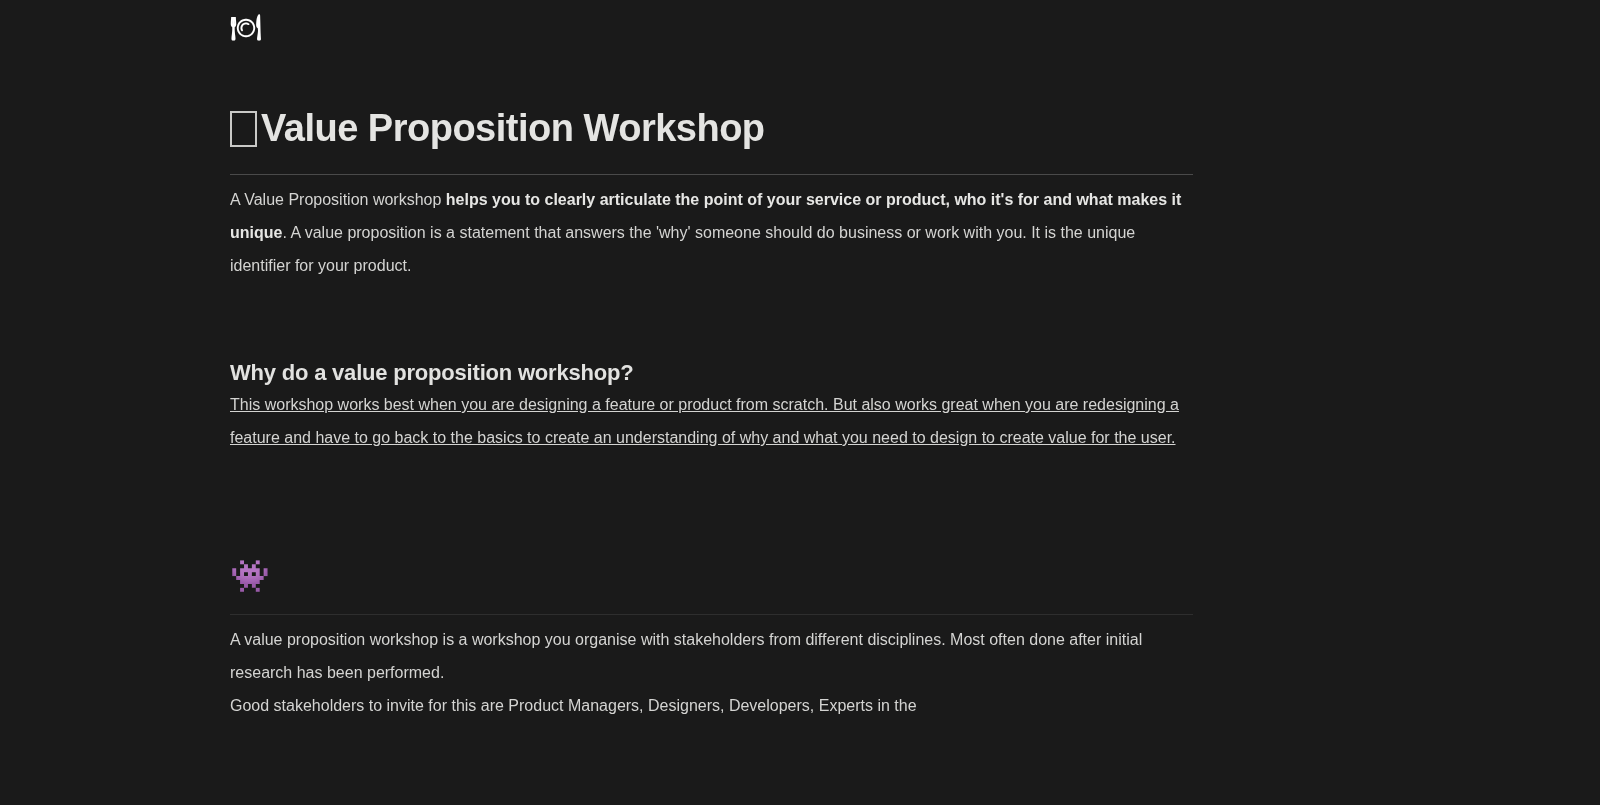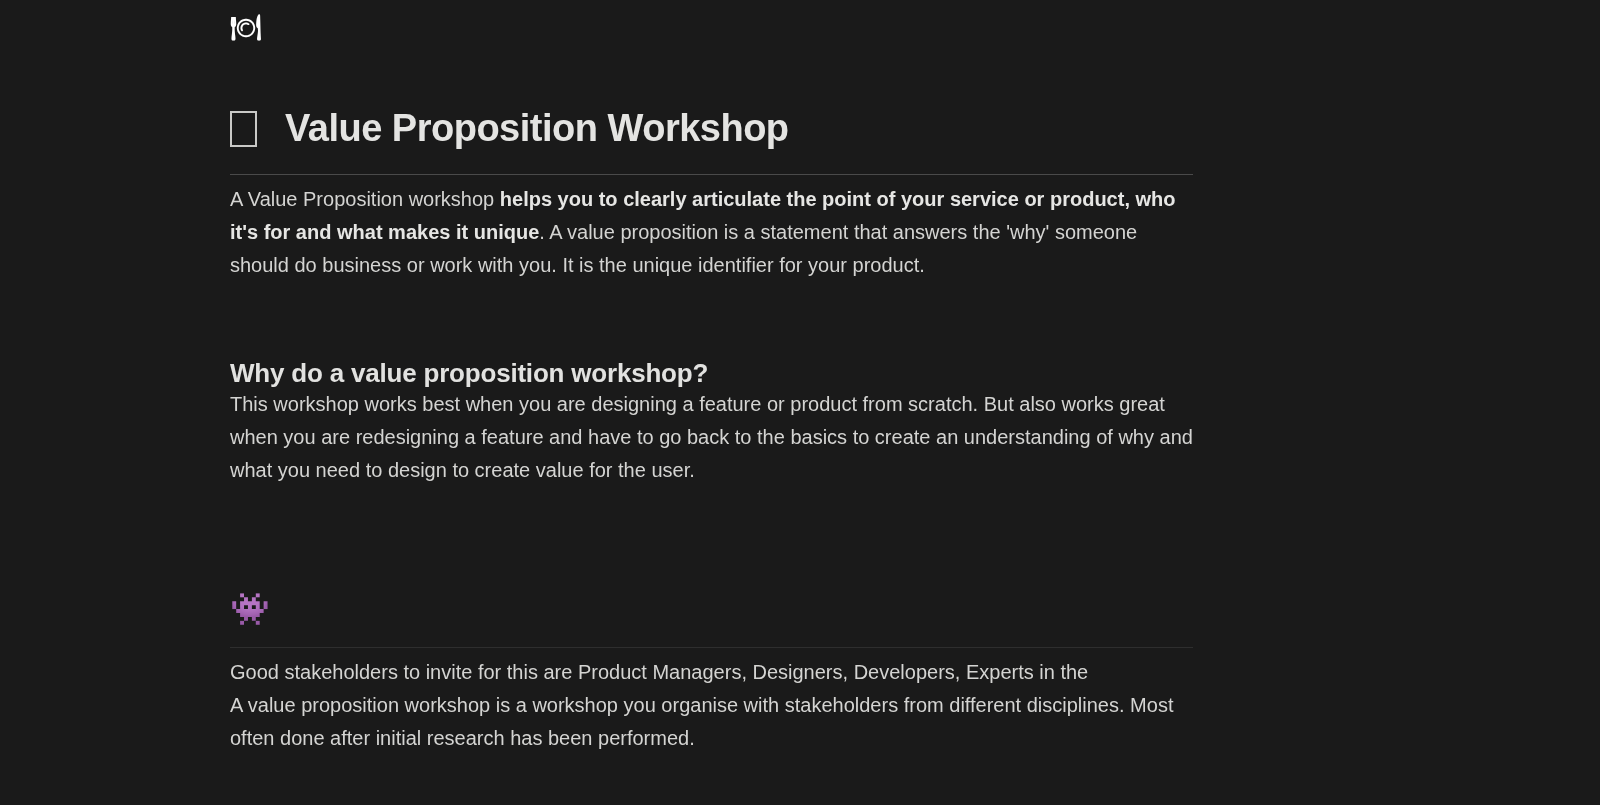--- a/index.html
+++ b/index.html
@@ -47,21 +47,21 @@
     line-height: 1;
     display: inline-block;
     filter: grayscale(100%) brightness(1.35);
   }
 
   
   .h1-block { margin-top: 58px; }
   .h1 {
     display: flex;
     align-items: center;
-    gap: 28px;
+    gap: 4px;
     font-size: 38px;
     font-weight: 700;
     color: #e4e4e2;
     letter-spacing: -0.5px;
     margin: 0;
     line-height: 48px;
   }
   .tofu {
     display: inline-block;
     width: 27px;
@@ -77,40 +77,40 @@
     height: 1px;
     width: 963px;
     background: #4a4a4a;
     margin-top: 22px;
     border: 0;
   }
   .divider.faint { background: #2e2e2e; }
 
   
   p.body {
-    font-size: 20px;
+    font-size: 16px;
     line-height: 33px;
     color: #d4d4d2;
     margin: 0;
     font-weight: 400;
   }
   .para-1 { margin-top: 25px; }
   p.body b { font-weight: 700; color: #e6e6e4; }
 
   
   .h2 {
-    font-size: 26px;
+    font-size: 22px;
     font-weight: 700;
     color: #e2e2e0;
     margin: 0;
     letter-spacing: -0.2px;
     line-height: 30px;
   }
   .h2-block { margin-top: 76px; }
-  .para-2 { margin-top: 16px; }
+  .para-2 { margin-top: 16px; text-decoration: underline; }
 
   
   .plan-block { margin-top: 106px; }
   .h1.plan { gap: 16px; }
   .h1.plan .emoji {
     font-size: 32px;
     line-height: 1;
     display: inline-block;
   }
   .para-3 { margin-top: 25px; }
@@ -141,19 +141,19 @@
       <p class="body para-2">This workshop works best when you are designing a feature or product from scratch. But also works great when you are redesigning a feature and have to go back to the basics to create an understanding of why and what you need to design to create value for the user.</p>
     </div>
 
     <div class="plan-block">
       <h1 class="h1 plan">
         <span class="emoji">👾</span>
       </h1>
       <hr class="divider faint">
 
       <p class="body para-3">
+        <span class="line-break-group">A value proposition workshop is a workshop you organise with stakeholders from different disciplines. Most often done after initial research has been performed.</span>
         <span class="line-break-group">Good stakeholders to invite for this are Product Managers, Designers, Developers, Experts in the</span>
-        <span class="line-break-group">A value proposition workshop is a workshop you organise with stakeholders from different disciplines. Most often done after initial research has been performed.</span>
       </p>
     </div>
 
   </div>
 </div>
 
 </body></html>

